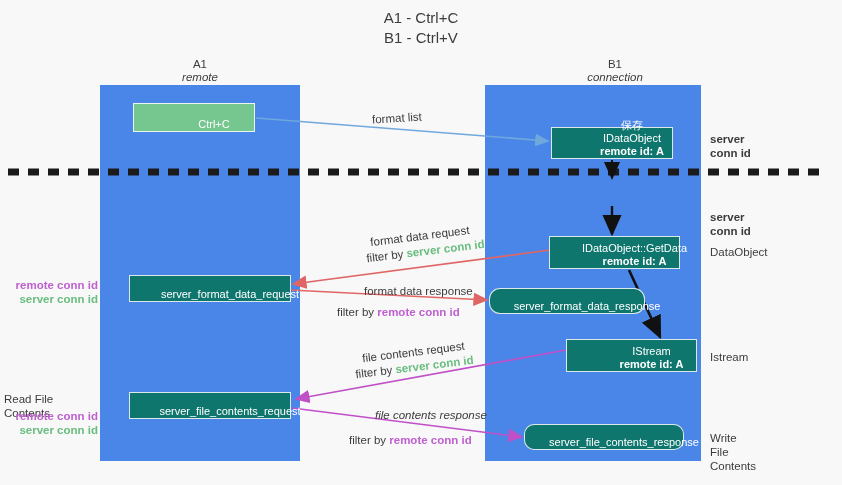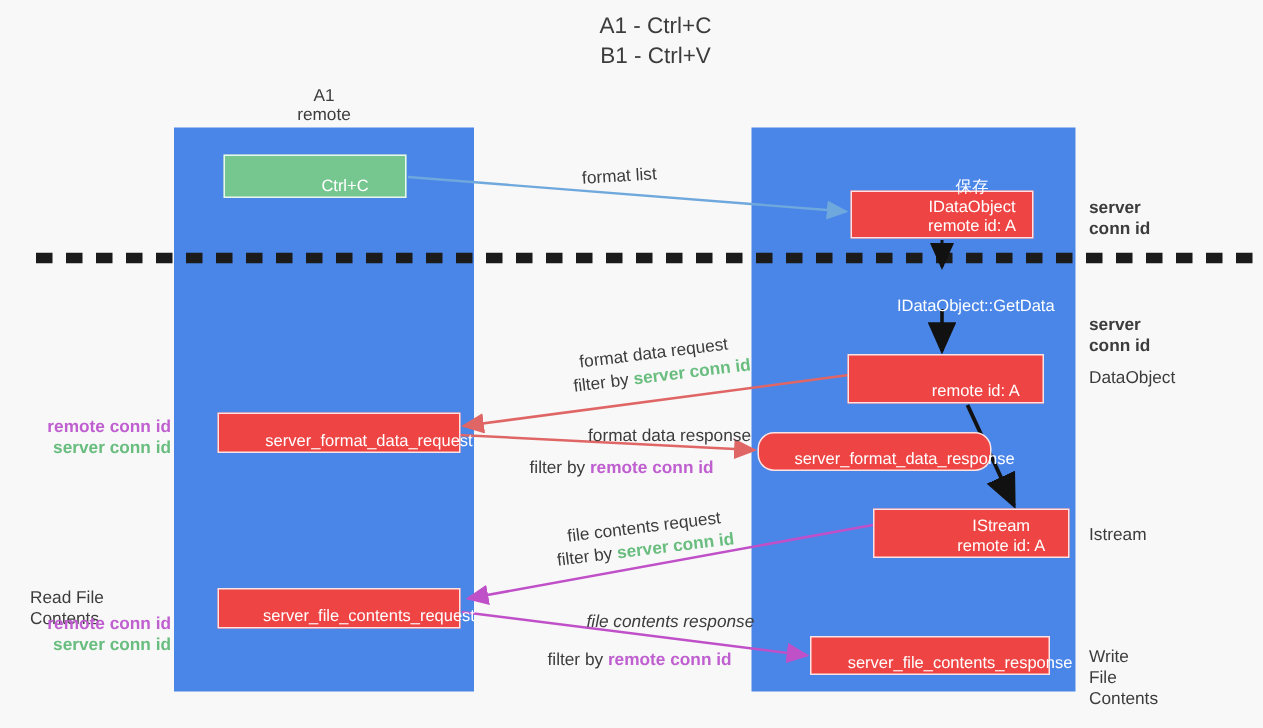--- a/index.html
+++ b/index.html
@@ -10,21 +10,21 @@
     width: 842px;
     height: 485px;
     background: #f8f8f8;
     font-family: "Liberation Sans", sans-serif;
     position: relative;
     overflow: hidden;
     color: #3c3c3c;
   }
   #stage {
     position: absolute;
-    left: 16px; top: 0;
+    left: 0; top: 0;
     width: 758px;
     height: 485px;
   }
   .abs { position: absolute; }
 
   
   #title {
     left: 0; top: 8px;
     width: 842px;
     text-align: center;
@@ -34,21 +34,21 @@
     white-space: pre-line;
   }
 
   
   .col-header {
     text-align: center;
     font-size: 11.5px;
     line-height: 13px;
     color: #3c3c3c;
   }
-  .col-header .sub { display: block; }
+  .col-header .sub { display: block; font-style: italic; }
 
   
   .lane {
     background: #4a86e8;
   }
 
   
   .node {
     box-sizing: border-box;
     display: flex;
@@ -56,22 +56,22 @@
     align-items: center;
     justify-content: flex-end;
     color: #ffffff;
     font-size: 11px;
     line-height: 13px;
     text-align: center;
     border: 1px solid rgba(255,255,255,0.85);
     padding-left: 40px;
   }
   .node.green { background: #76c68f; }
-  .node.orange { background: #ef4444; }
-  .node .l2 { font-size: 11px; }
+  .node.orange { background: #0f766e; }
+  .node .l2 { font-size: 11px; font-weight: bold; }
 
   
   .side-label {
     font-size: 11.5px;
     line-height: 14px;
     color: #3c3c3c;
   }
   .conn-remote { color: #bf5fd0; font-weight: bold; }
   .conn-server { color: #69bd7f; font-weight: bold; }
   .side-stack { font-size: 11.5px; line-height: 14px; }
@@ -106,20 +106,24 @@
 
 <div id="stage">
 
   <div class="abs" id="title">A1 - Ctrl+C
 B1 - Ctrl+V</div>
 
   <div class="abs col-header" style="left:140px; top:58px; width:120px;">
     <span>A1</span>
     <span class="sub">remote</span>
   </div>
+  <div class="abs col-header" style="left:555px; top:58px; width:120px;">
+    <span>B1</span>
+    <span class="sub">connection</span>
+  </div>
 
   <div class="abs lane" style="left:100px; top:85px; width:200px; height:376px;"></div>
   <div class="abs lane" style="left:485px; top:85px; width:216px; height:376px;"></div>
 
   <svg id="wires" viewBox="0 0 842 485">
     <defs>
       <marker id="ah-blue" markerWidth="9" markerHeight="8" refX="8" refY="4" orient="auto">
         <path d="M0,0 L9,4 L0,8 z" fill="#6fa8dc"></path>
       </marker>
       <marker id="ah-red" markerWidth="9" markerHeight="8" refX="8" refY="4" orient="auto">
@@ -163,46 +167,46 @@
   <div class="abs node orange" style="left:129px; top:392px; width:162px; height:27px;">
     <span>server_file_contents_request</span>
   </div>
 
   <div class="abs node orange" style="left:551px; top:127px; width:122px; height:32px;">
     <span>保存IDataObject</span>
     <span class="l2">remote id: A</span>
   </div>
 
 
-  <div class="abs node orange" style="left:549px; top:236px; width:131px; height:33px;gap:44px;">
+  <div class="abs node orange" style="left:549px; top:236px; width:131px; height:33px;">
     <span>IDataObject::GetData</span>
     <span class="l2">remote id: A</span>
   </div>
 
   <div class="abs node orange" style="left:489px; top:288px; width:156px; height:26px;border-radius:11px;">
     <span>server_format_data_response</span>
   </div>
 
   <div class="abs node orange" style="left:566px; top:339px; width:131px; height:33px;">
     <span>IStream</span>
     <span class="l2">remote id: A</span>
   </div>
 
-  <div class="abs node orange" style="left:524px; top:424px; width:160px; height:26px;">
+  <div class="abs node orange" style="left:524px; top:424px; width:160px; height:26px;border-radius:10px;">
     <span>server_file_contents_response</span>
   </div>
 
   <div class="abs edge-text" style="left:372px; top:111px; transform:rotate(-3.5deg);">format list</div>
 
   <div class="abs edge-text" style="left:370px; top:229px; transform:rotate(-7deg);">format data request</div>
   <div class="abs edge-text" style="left:366px; top:244px; transform:rotate(-7deg);">
     <span>filter by </span><span class="em-server">server conn id</span>
   </div>
 
-  <div class="abs edge-text" style="left:364px; top:284px;margin-left:12px;">format data response</div>
+  <div class="abs edge-text" style="left:364px; top:284px;">format data response</div>
   <div class="abs edge-text" style="left:337px; top:305px;">
     <span>filter by </span><span class="em-remote">remote conn id</span>
   </div>
 
   <div class="abs edge-text" style="left:362px; top:345px; transform:rotate(-7deg);">file contents request</div>
   <div class="abs edge-text" style="left:355px; top:360px; transform:rotate(-7deg);">
     <span>filter by </span><span class="em-server">server conn id</span>
   </div>
 
   <div class="abs edge-text" style="left:375px; top:408px;font-style:italic;">file contents response</div>

